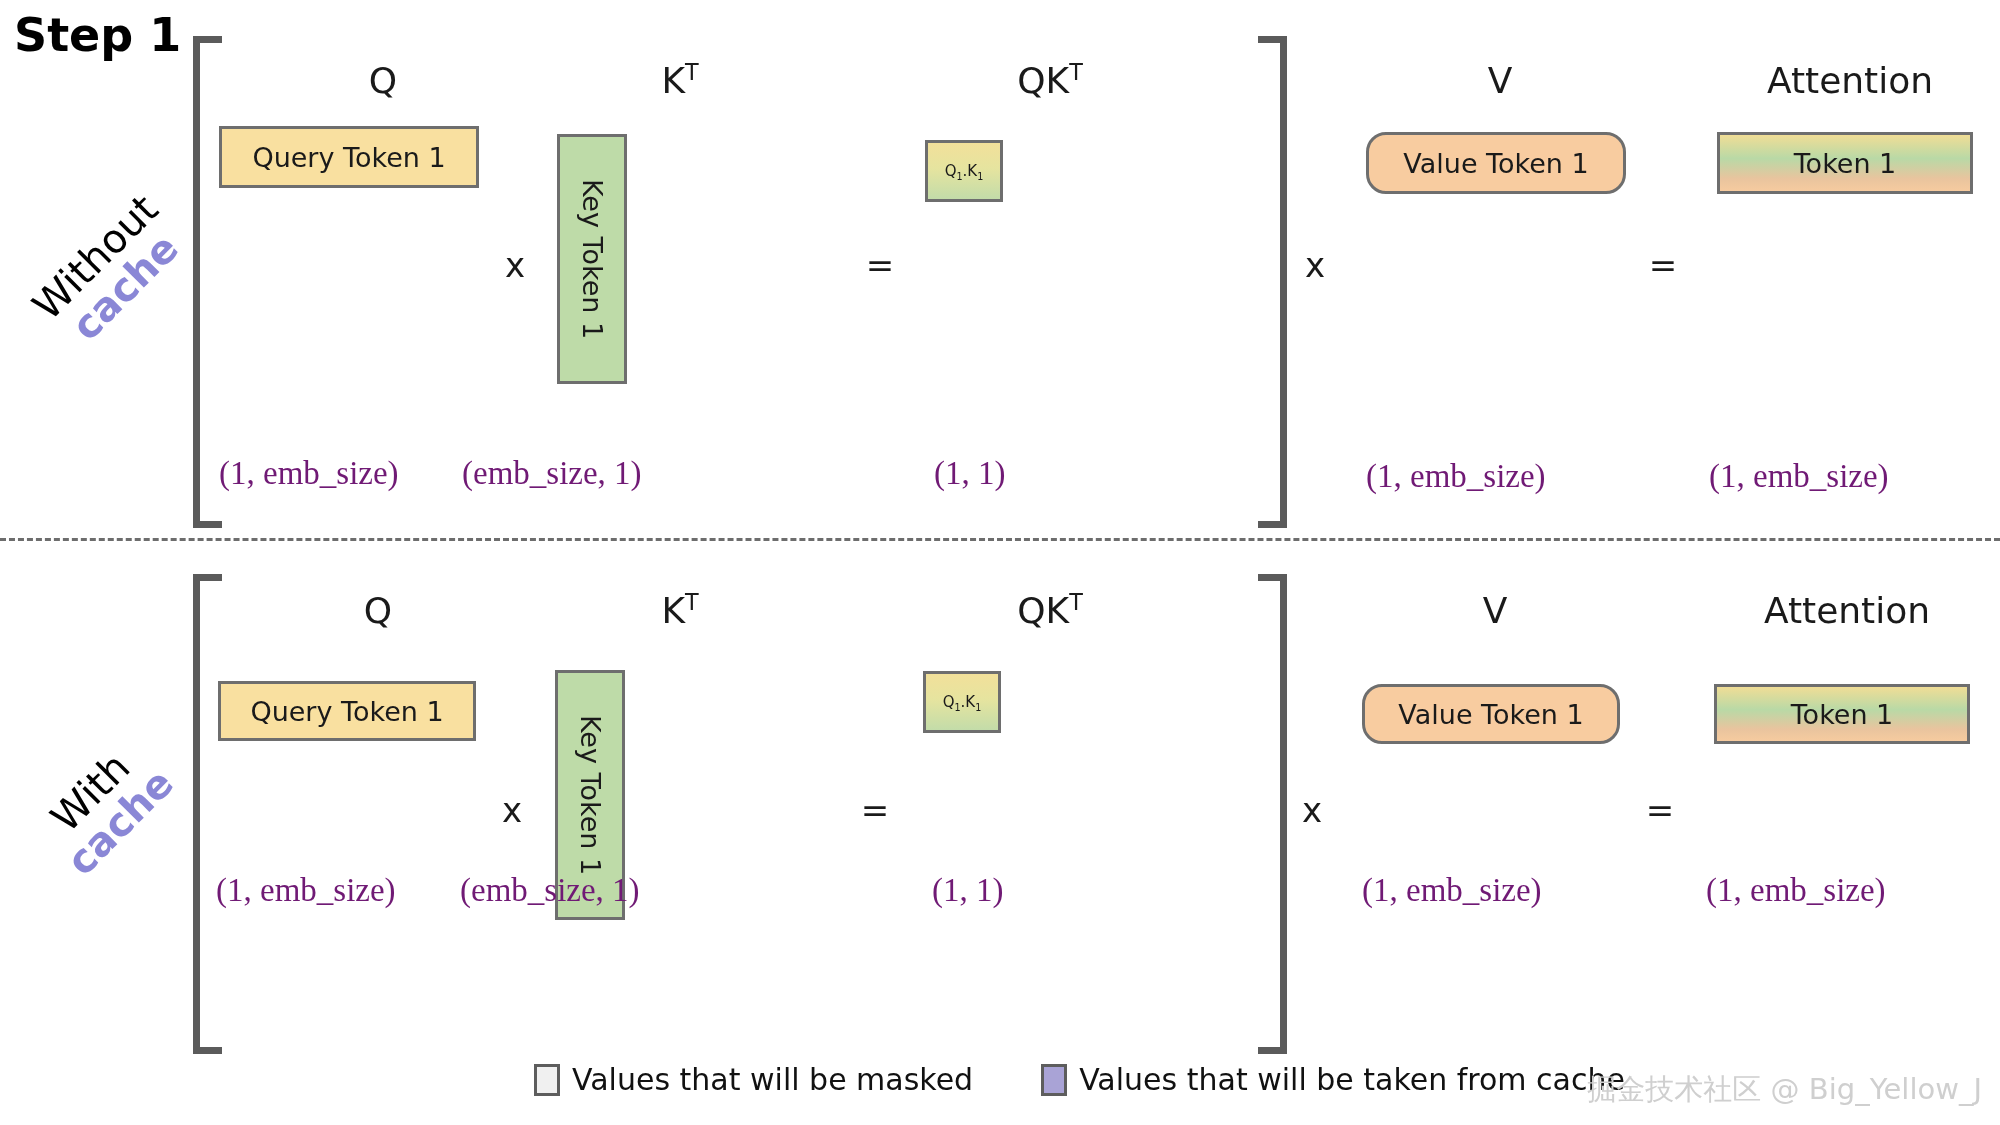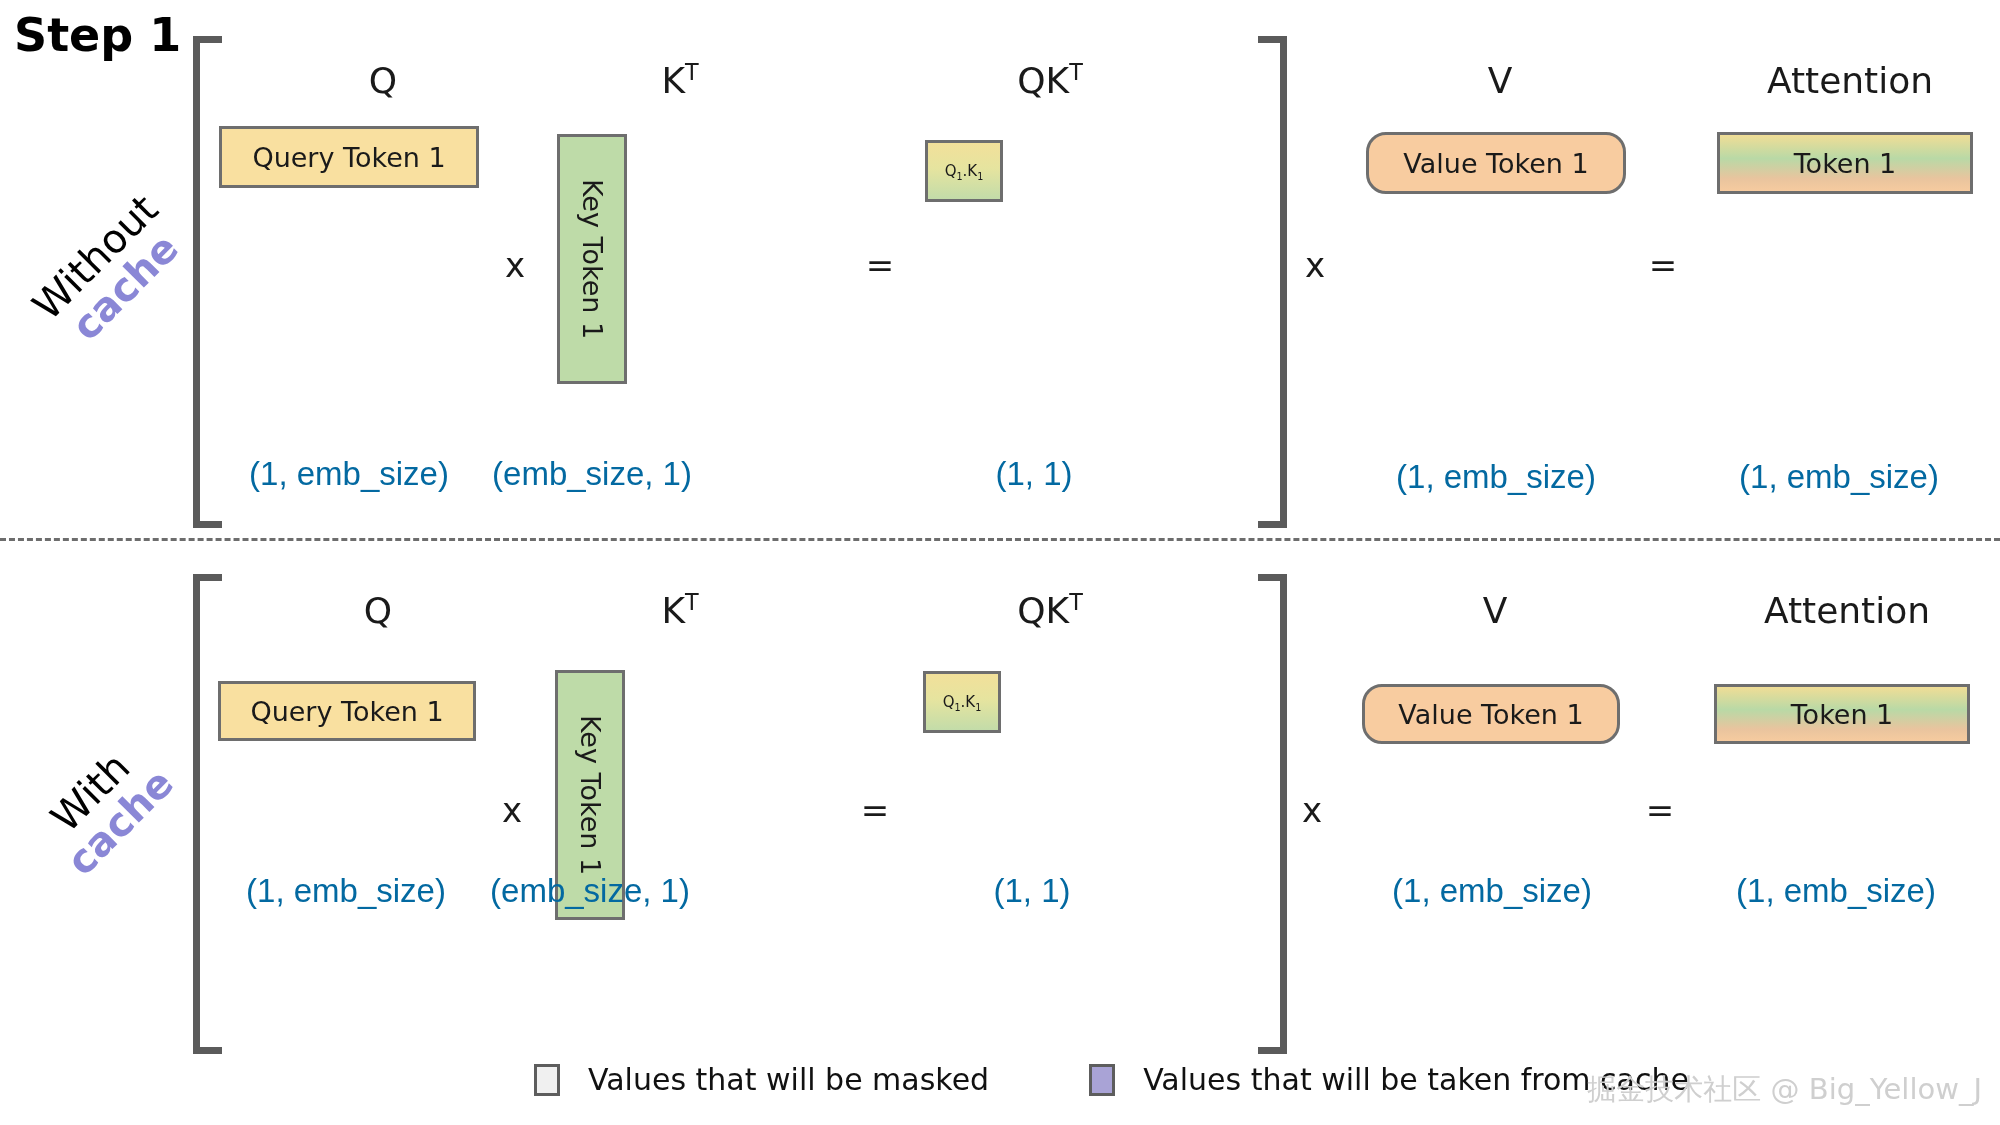--- a/index.html
+++ b/index.html
@@ -97,24 +97,23 @@
     font-size: 34px;
     color: #1a1a1a;
     text-align: center;
     width: 40px;
     font-family: "DejaVu Sans", "Liberation Sans", sans-serif;
   }
 
   
   .dim {
     font-size: 33px;
-    color: #0369a1;
-    text-align: center;
-    white-space: nowrap;
-    font-family: Liberation Sans, sans-serif;
+    color: #701a75;
+    white-space: nowrap;
+    font-family: Liberation Serif, serif;
   }
 
   
   .divider {
     left: 0px;
     top: 538px;
     width: 2000px;
     height: 0px;
     border-top: 3px dashed #6d6d6d;
   }
@@ -299,21 +298,21 @@
   <div class="abs dim" style="left:932px; top:872px; width:200px;">
     <span>(1, 1)</span>
   </div>
   <div class="abs dim" style="left:1362px; top:872px; width:260px;">
     <span>(1, emb_size)</span>
   </div>
   <div class="abs dim" style="left:1706px; top:872px; width:260px;">
     <span>(1, emb_size)</span>
   </div>
 
-  <div class="abs" style="left:534px; top:1062px; display:flex; align-items:center; gap:28px;">
+  <div class="abs" style="left:534px; top:1062px; display:flex; align-items:center; gap:12px;">
     <div class="legend-swatch masked"></div>
     <div class="legend-text">Values that will be masked</div>
     <div style="width:44px"></div>
     <div class="legend-swatch cached"></div>
     <div class="legend-text">Values that will be taken from cache</div>
   </div>
 
   <div class="abs watermark" style="right:18px; top:1070px;">掘金技术社区 @ Big_Yellow_J</div>
 
 </div>

